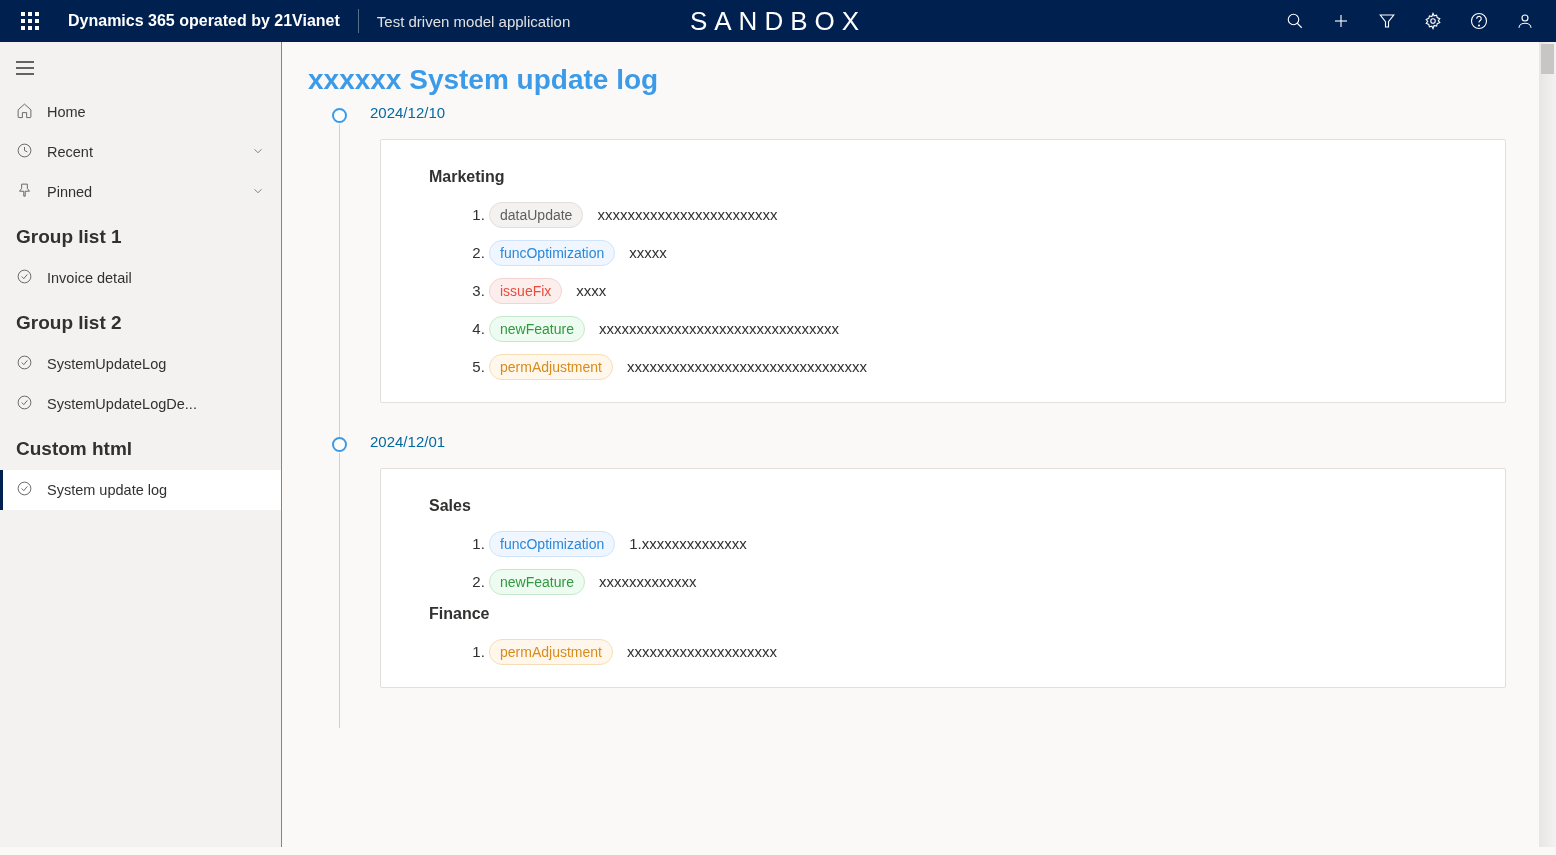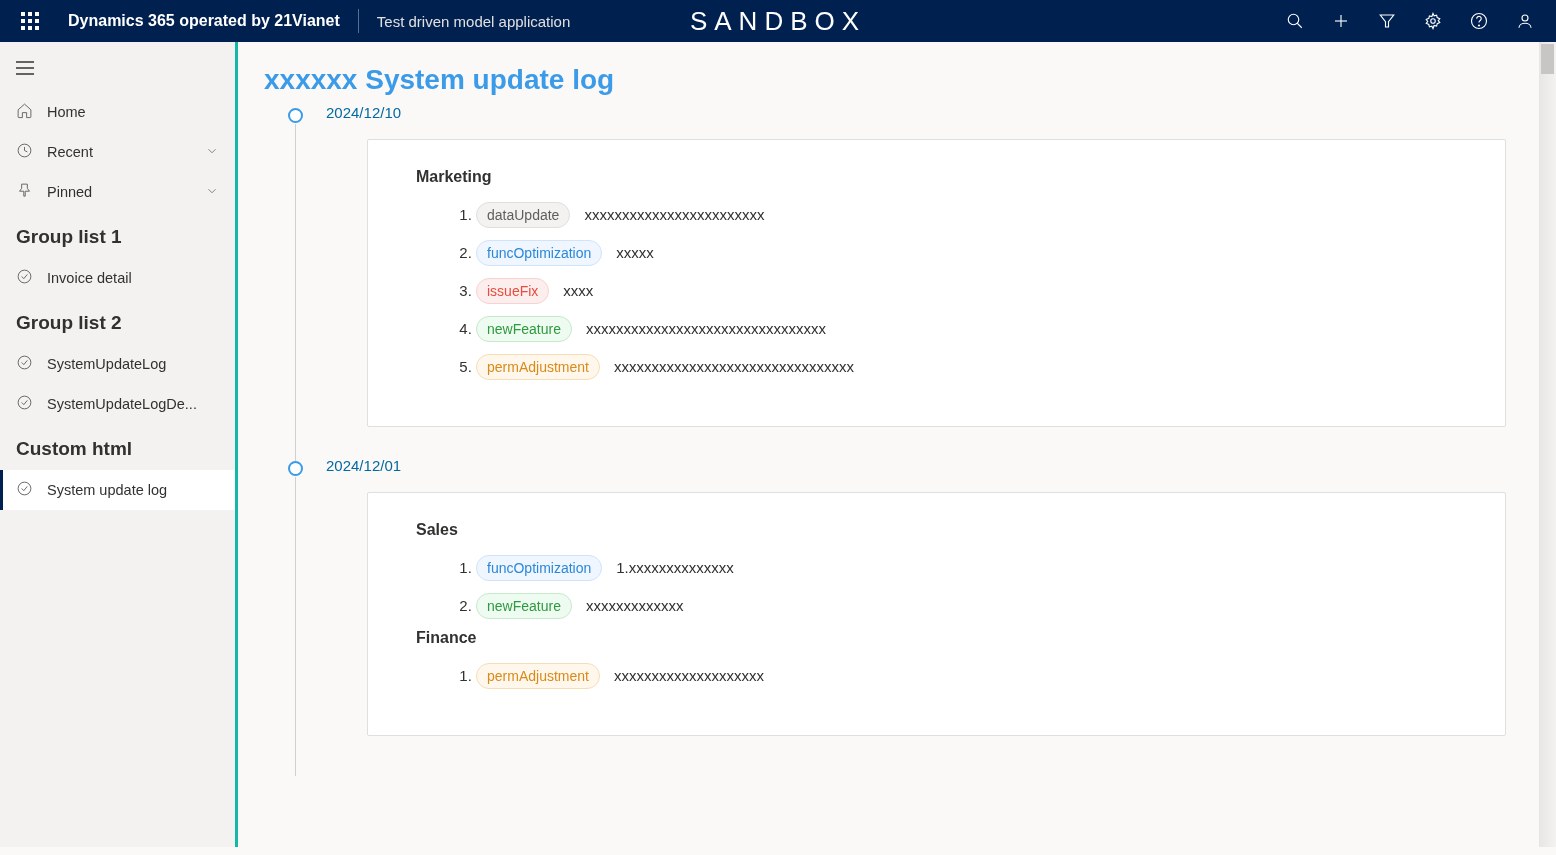--- a/index.html
+++ b/index.html
@@ -34,23 +34,23 @@
       font-family: 'Segoe UI Light', 'Segoe UI', sans-serif;
       font-weight: 300;
     }
     .header-right { margin-left: auto; display: flex; align-items: center; gap: 4px; }
     .hdr-btn { width: 42px; height: 42px; display: flex; align-items: center; justify-content: center; cursor: pointer; }
     .hdr-btn svg { width: 18px; height: 18px; stroke: #fff; fill: none; stroke-width: 1.5; }
     
     .shell { display: flex; height: calc(100vh - 50px); }
     
     .sidebar {
-      width: 238px;
+      width: 282px;
       background: #f3f2f1;
-      border-right: 3px solid #14b8a6;
+      border-right: 1px solid #14b8a6;
       padding-top: 8px;
       overflow-y: auto;
     }
     .hamburger { width: 46px; height: 36px; display: flex; align-items: center; justify-content: center; cursor: pointer; margin-left: 2px; margin-bottom: 6px; }
     .hamburger svg { width: 18px; height: 14px; stroke: #333; stroke-width: 1.5; }
     
     .nav-item {
       display: flex;
       align-items: center;
       height: 40px;
@@ -81,22 +81,21 @@
       width: 15px; height: 15px;
       border: 2.5px solid #3b9be8;
       background: #fff;
       border-radius: 50%;
     }
     .entry-date { color: #0369a1; font-size: 15px; margin-bottom: 18px; margin-left: -10px; }
     .entry-card {
       background: #fff;
       border: 1px solid #e1dfdd;
       border-radius: 2px;
-      padding: 24px 48px 40px;
-      margin-left: 31px;
+      padding: 24px 48px 16px;
     }
     .section-title { font-size: 16px; font-weight: 600; margin-bottom: 10px; margin-top: 4px; }
     .log-list { list-style: decimal; padding-left: 60px; }
     .log-list li { padding: 6px 0; font-size: 15px; }
     .tag {
       display: inline-block;
       padding: 4px 10px;
       border-radius: 13px;
       font-size: 14px;
       margin-right: 14px;

